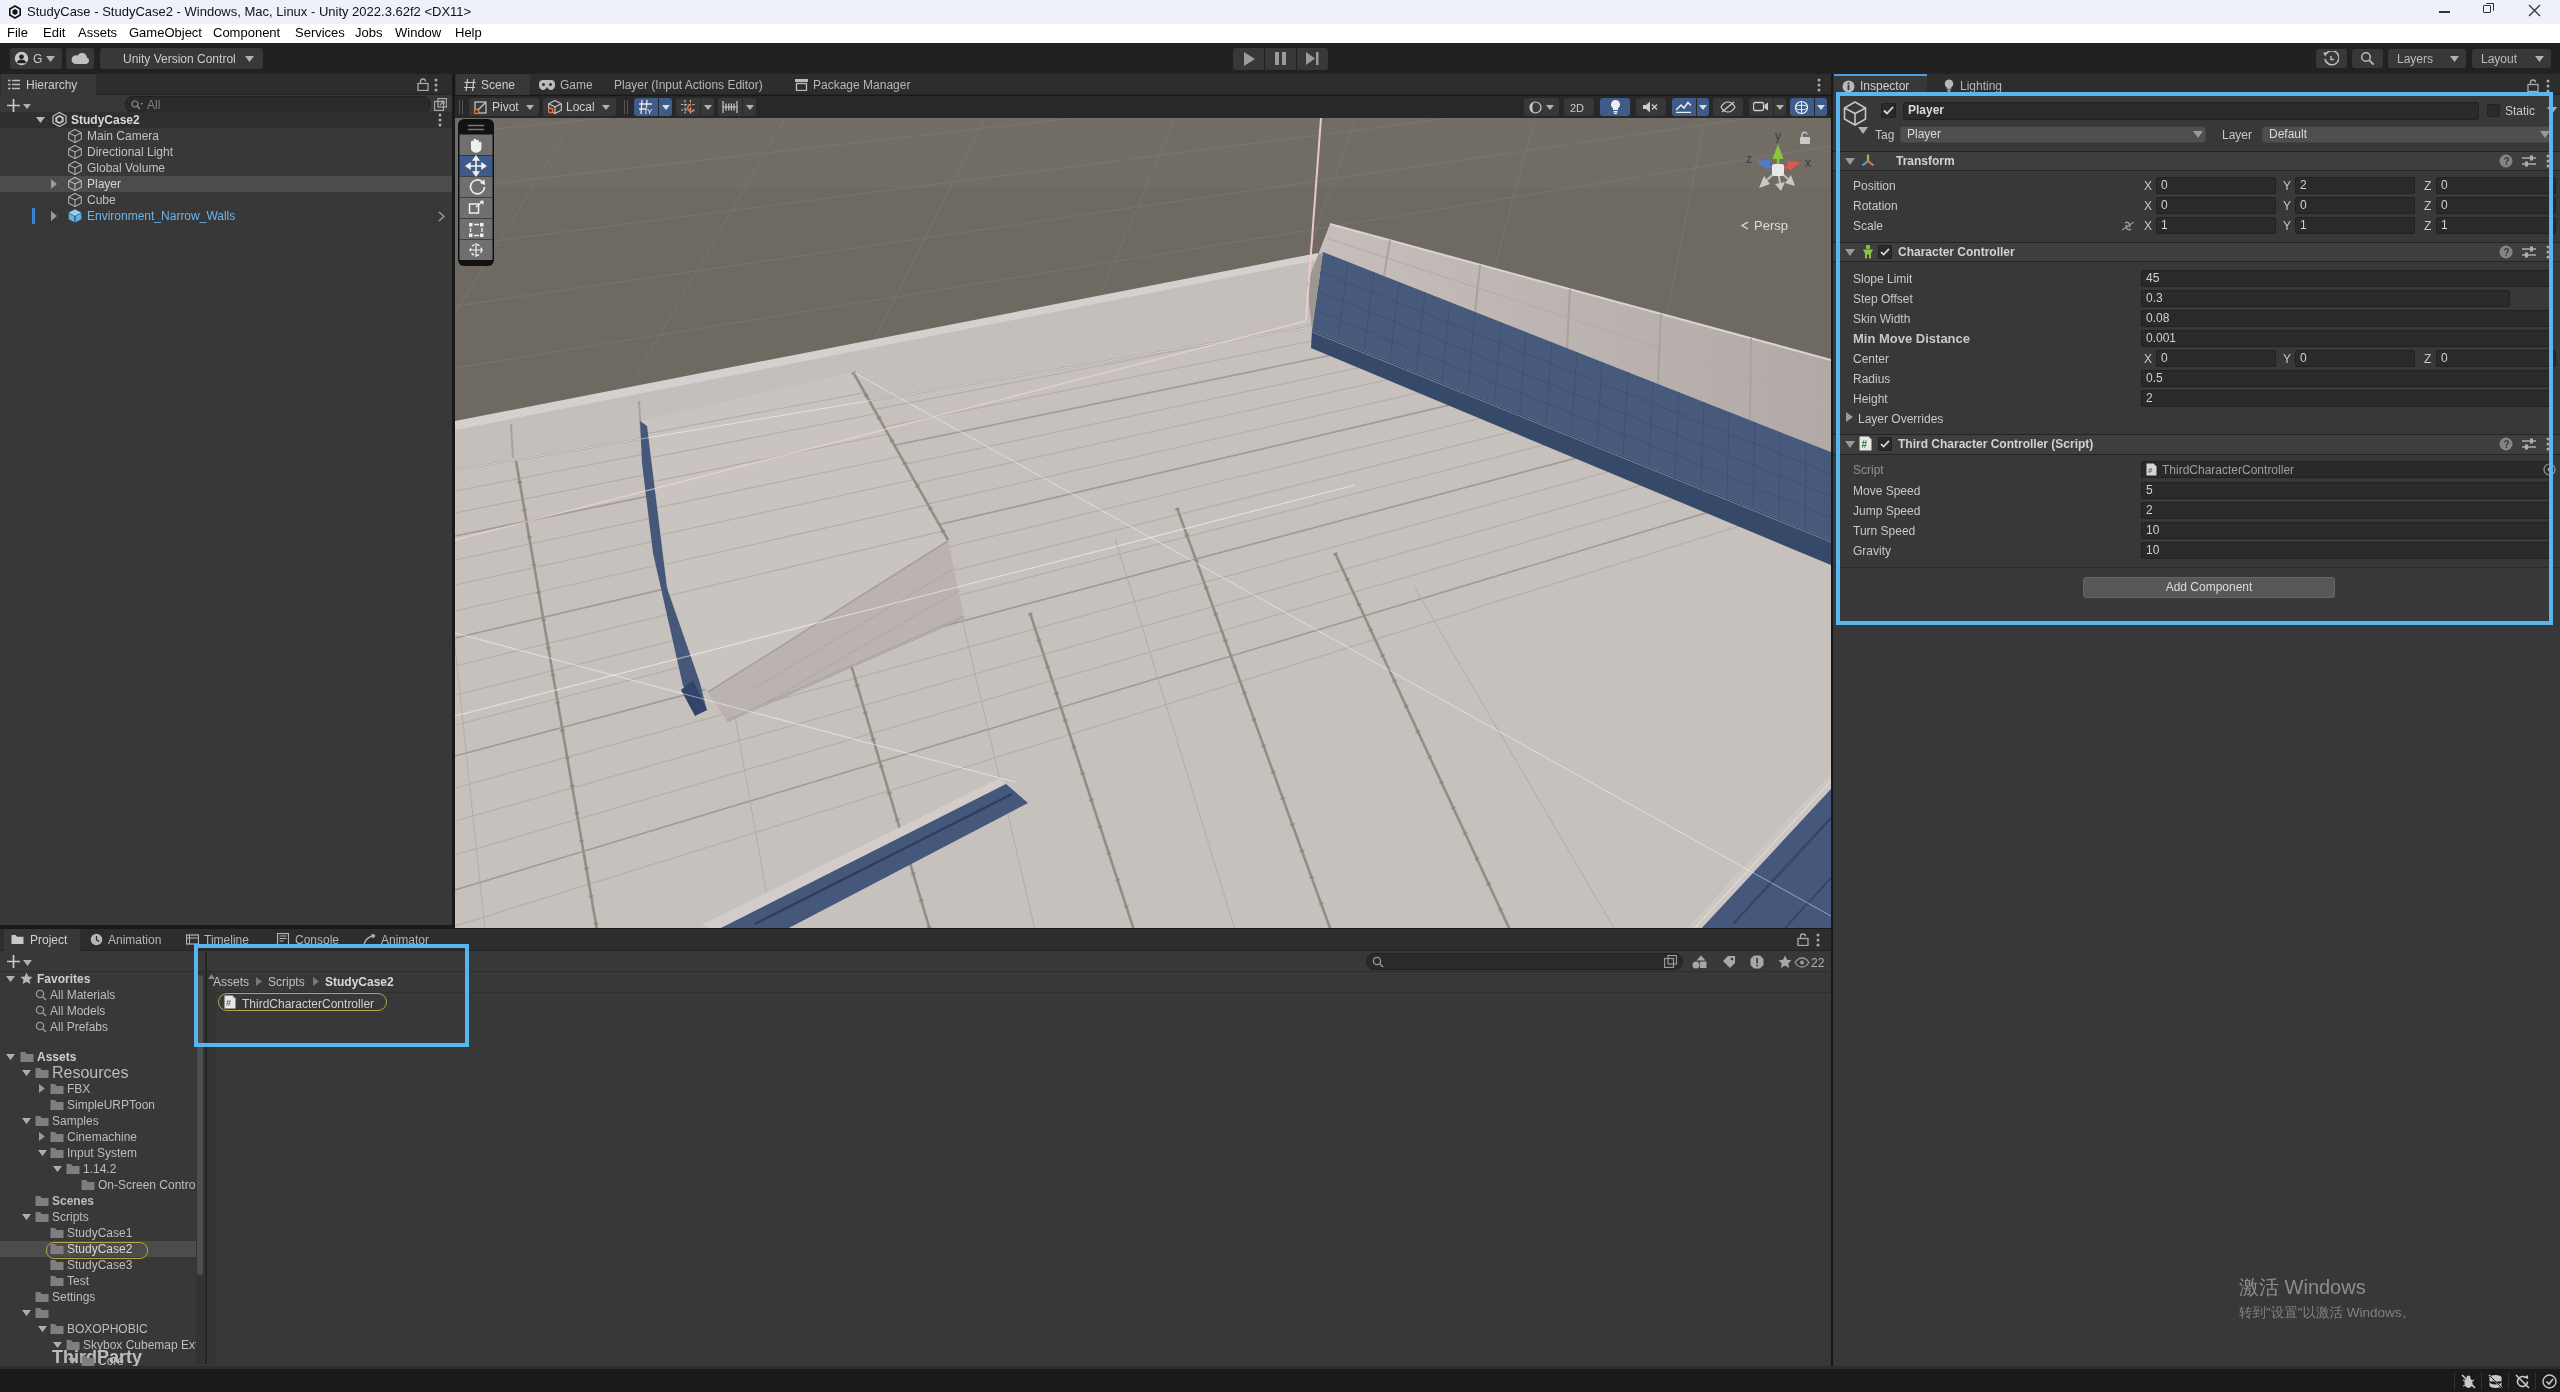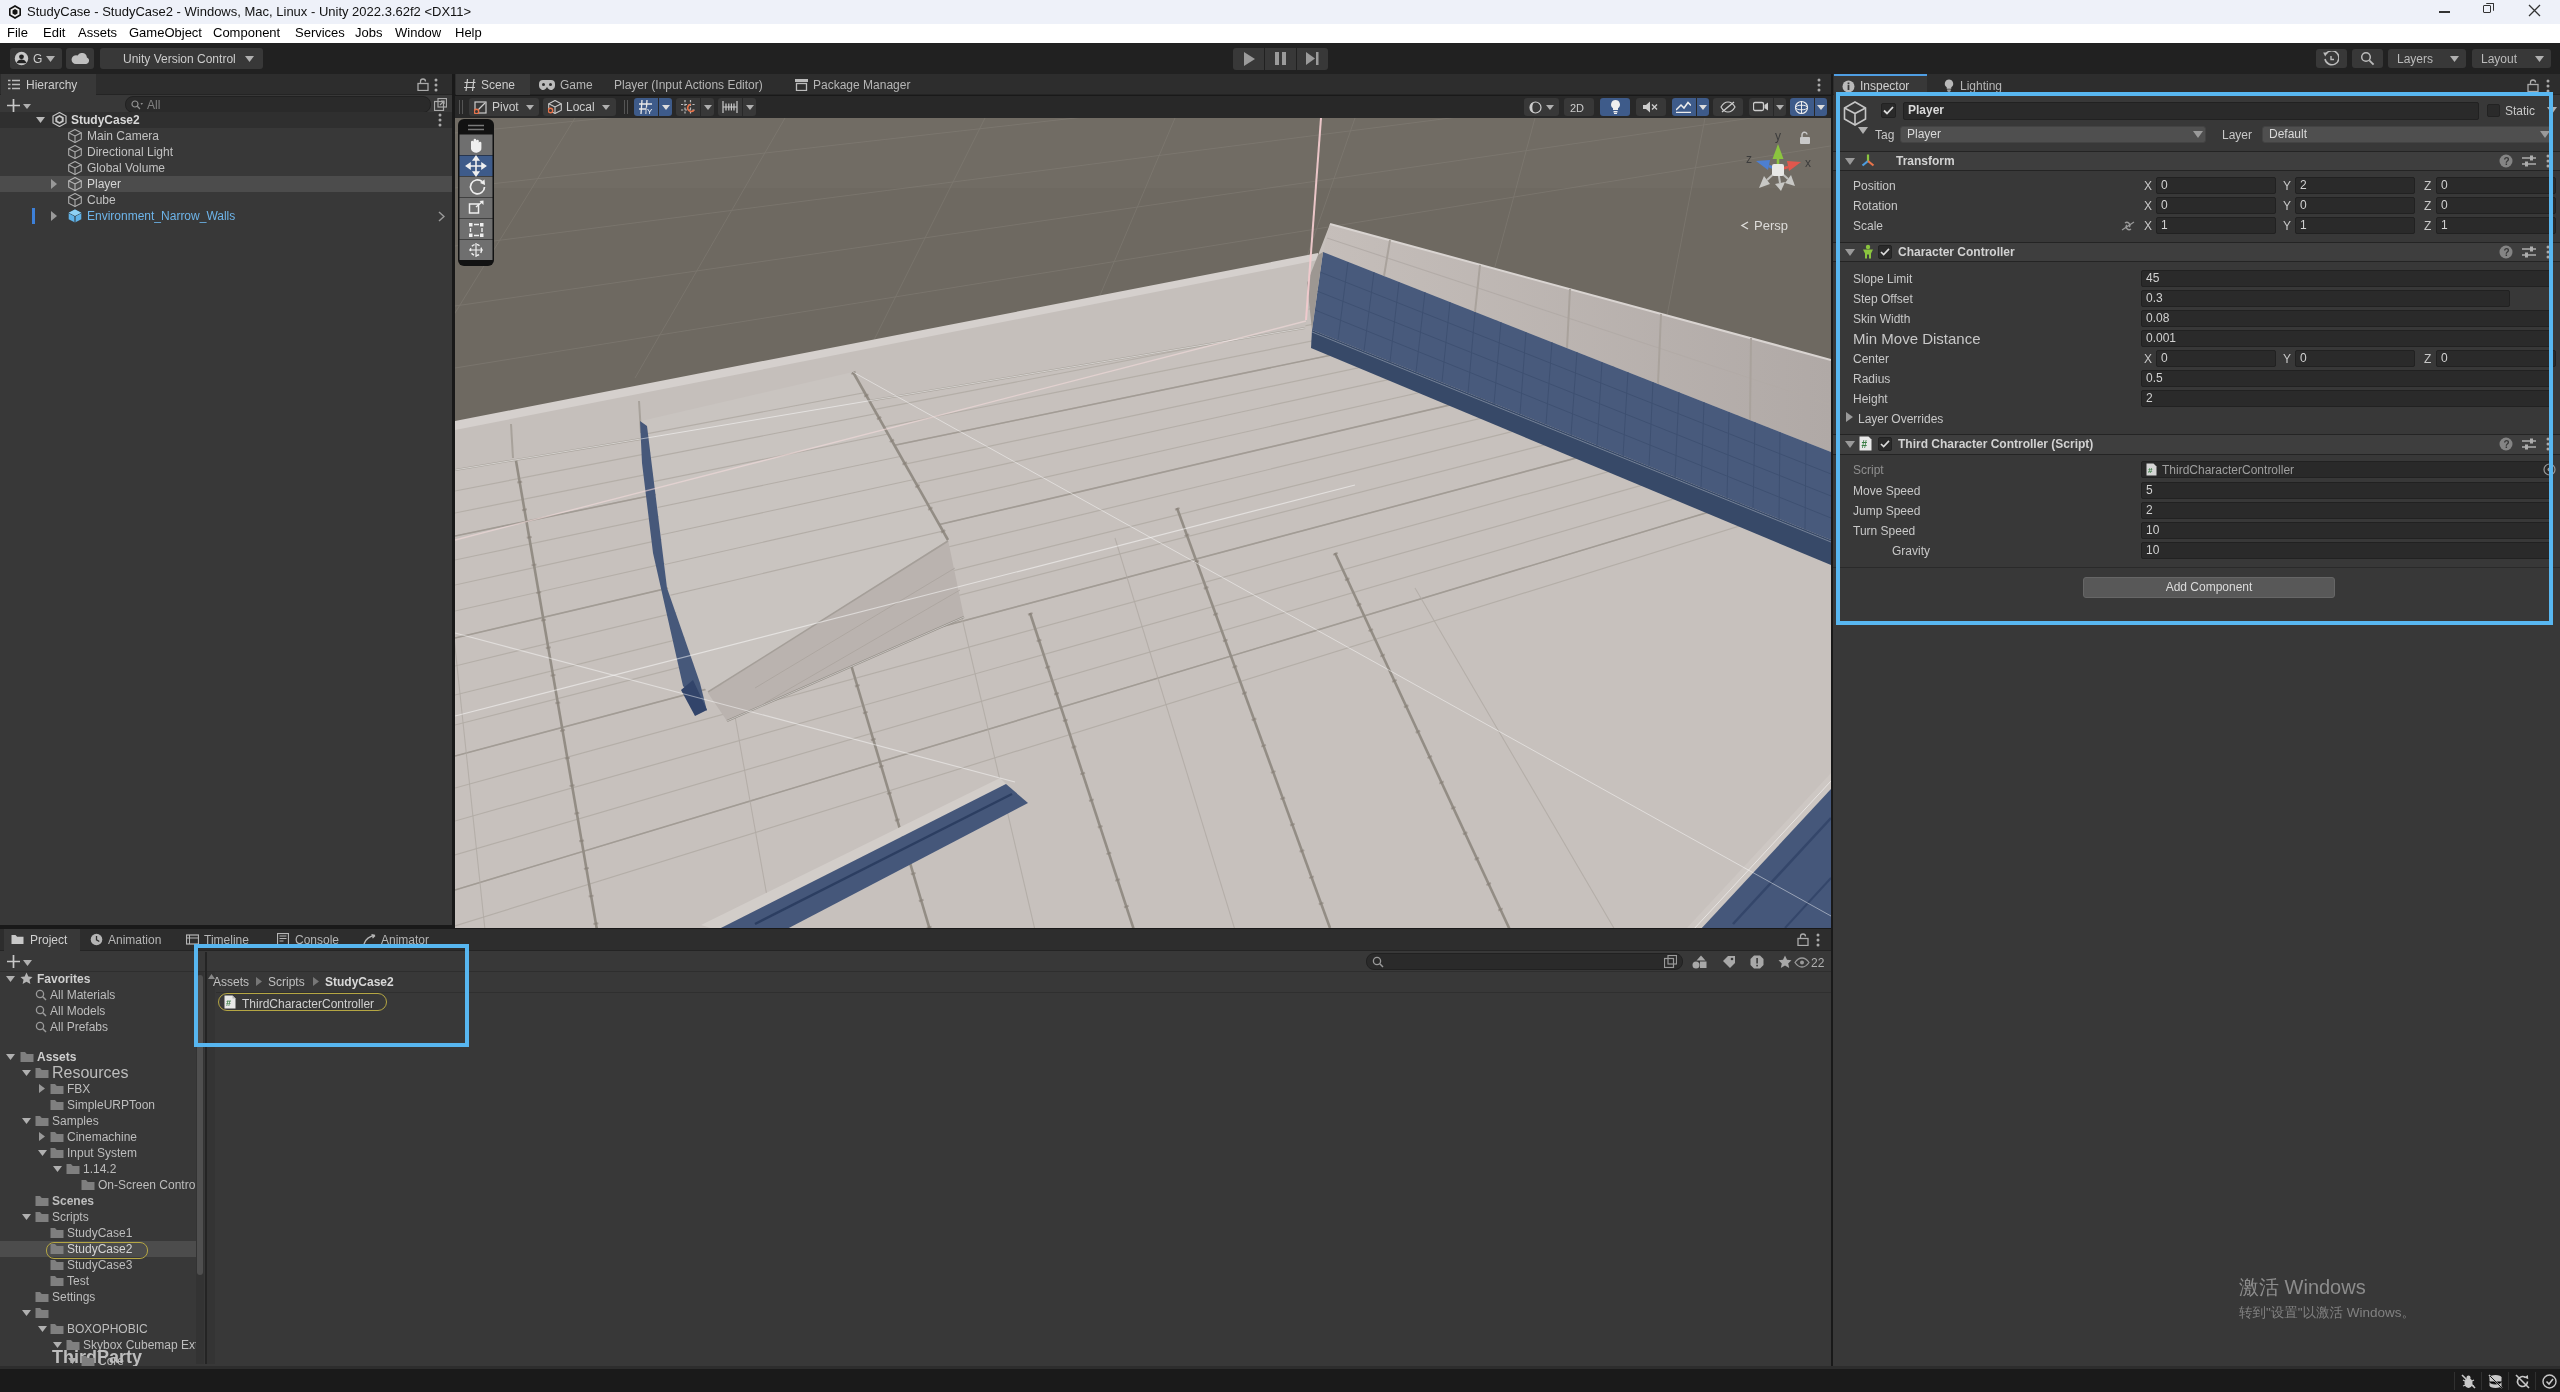--- a/index.html
+++ b/index.html
@@ -910,21 +910,21 @@
       <circle cx="2" cy="2" r="1.5" fill="#aaa"></circle>
       <circle cx="2" cy="7" r="1.5" fill="#aaa"></circle>
       <circle cx="2" cy="12" r="1.5" fill="#aaa"></circle>
     </svg>
 <div class="txt" style="left:1853px;top:271px;color:#c8c8c8;font-size:12px;font-weight:normal;">Slope Limit</div>
 <div class="fld" style="left:2141px;top:270px;width:412px;height:17px;">45</div>
 <div class="txt" style="left:1853px;top:291px;color:#c8c8c8;font-size:12px;font-weight:normal;">Step Offset</div>
 <div class="fld" style="left:2141px;top:290px;width:369px;height:17px;">0.3</div>
 <div class="txt" style="left:1853px;top:311px;color:#c8c8c8;font-size:12px;font-weight:normal;">Skin Width</div>
 <div class="fld" style="left:2141px;top:310px;width:412px;height:17px;">0.08</div>
-<div class="txt" style="left:1853px;top:331px;color:#c8c8c8;font-size:15px;font-weight:normal;">Min Move Distance</div>
+<div class="txt" style="left:1853px;top:331px;color:#c8c8c8;font-size:13px;font-weight:bold;">Min Move Distance</div>
 <div class="fld" style="left:2141px;top:330px;width:412px;height:17px;">0.001</div>
 <div class="txt" style="left:1853px;top:351px;color:#c8c8c8;font-size:12px;font-weight:normal;">Center</div>
 <div class="txt" style="left:2144px;top:351px;color:#c8c8c8;font-size:12px;font-weight:normal;">X</div>
 <div class="fld" style="left:2156px;top:350px;width:120px;height:17px;">0</div>
 <div class="txt" style="left:2283px;top:351px;color:#c8c8c8;font-size:12px;font-weight:normal;">Y</div>
 <div class="fld" style="left:2295px;top:350px;width:120px;height:17px;">0</div>
 <div class="txt" style="left:2424px;top:351px;color:#c8c8c8;font-size:12px;font-weight:normal;">Z</div>
 <div class="fld" style="left:2436px;top:350px;width:120px;height:17px;">0</div>
 <div class="txt" style="left:1853px;top:371px;color:#c8c8c8;font-size:12px;font-weight:normal;">Radius</div>
 <div class="fld" style="left:2141px;top:370px;width:412px;height:17px;">0.5</div>
@@ -971,21 +971,21 @@
 <svg class="abs" style="left:2543px;top:463px;" width="13" height="13" viewBox="0 0 13 13">
       <circle cx="6.5" cy="6.5" r="5.5" fill="none" stroke="#999" stroke-width="1.2"></circle>
       <circle cx="6.5" cy="6.5" r="2" fill="#999"></circle>
     </svg>
 <div class="txt" style="left:1853px;top:483px;color:#c8c8c8;font-size:12px;font-weight:normal;">Move Speed</div>
 <div class="fld" style="left:2141px;top:482px;width:412px;height:17px;">5</div>
 <div class="txt" style="left:1853px;top:503px;color:#c8c8c8;font-size:12px;font-weight:normal;">Jump Speed</div>
 <div class="fld" style="left:2141px;top:502px;width:412px;height:17px;">2</div>
 <div class="txt" style="left:1853px;top:523px;color:#c8c8c8;font-size:12px;font-weight:normal;">Turn Speed</div>
 <div class="fld" style="left:2141px;top:522px;width:412px;height:17px;">10</div>
-<div class="txt" style="left:1853px;top:543px;color:#c8c8c8;font-size:12px;font-weight:normal;margin-left:39px;">Gravity</div>
+<div class="txt" style="left:1853px;top:543px;color:#c8c8c8;font-size:12px;font-weight:normal;">Gravity</div>
 <div class="fld" style="left:2141px;top:542px;width:412px;height:17px;">10</div>
 <div class="abs" style="left:1833px;top:567px;width:727px;height:1px;background:#2a2a2a;"></div>
 <div class="abs" style="left:2083px;top:577px;width:252px;height:21px;background:#585858;border:1px solid #666;border-radius:3px;color:#dcdcdc;font-size:12px;line-height:19px;text-align:center;">Add Component</div>
 <div class="abs" style="left:1836px;top:92px;width:717px;height:533px;border:4px solid #58b7f1;"></div>
 </div>
 
 <div class="abs" style="left:0;top:1366px;width:2560px;height:3px;background:#2d2d2d;"></div>
 <div class="abs" style="left:0;top:1369px;width:2560px;height:23px;background:#1a1a1a;"></div>
 <div id="statusicons">
 <div class="abs" style="left:2454px;top:1372px;width:1px;height:18px;background:#303030;"></div>

